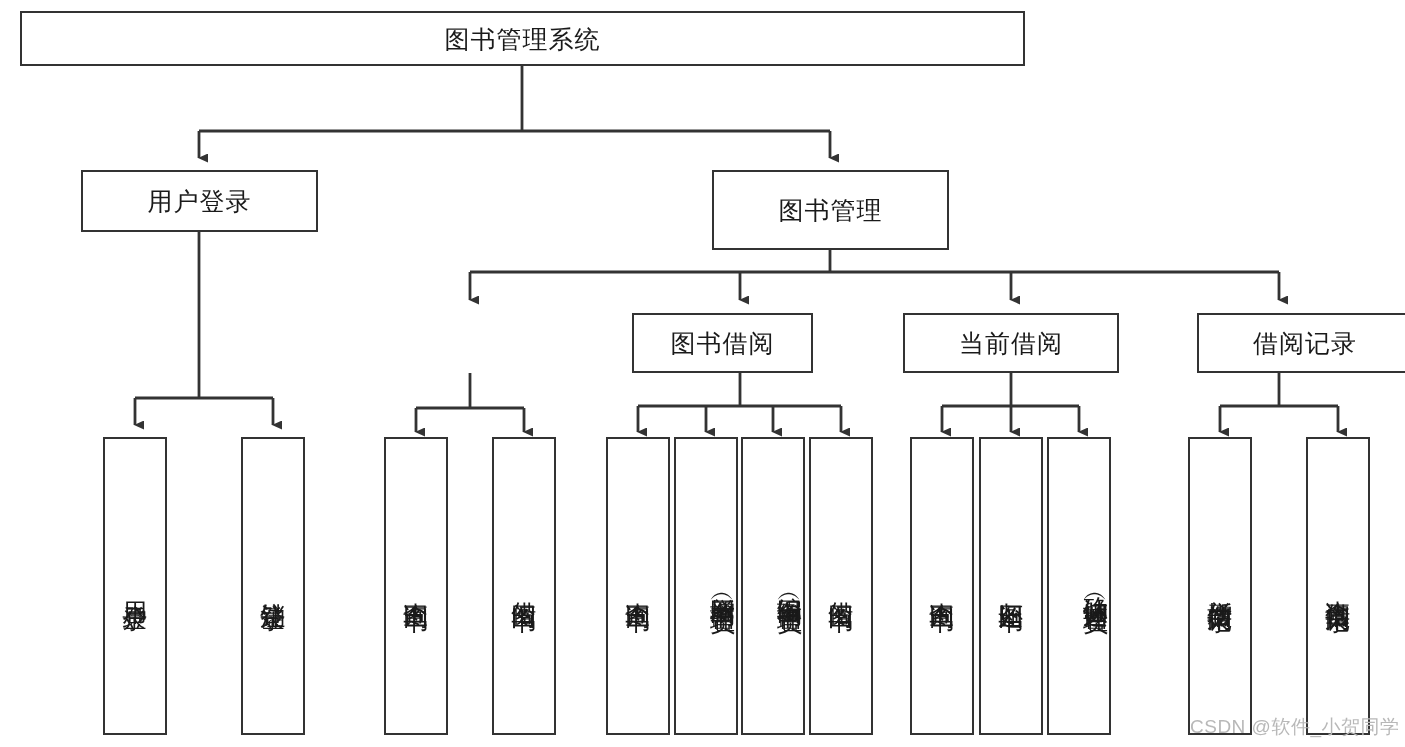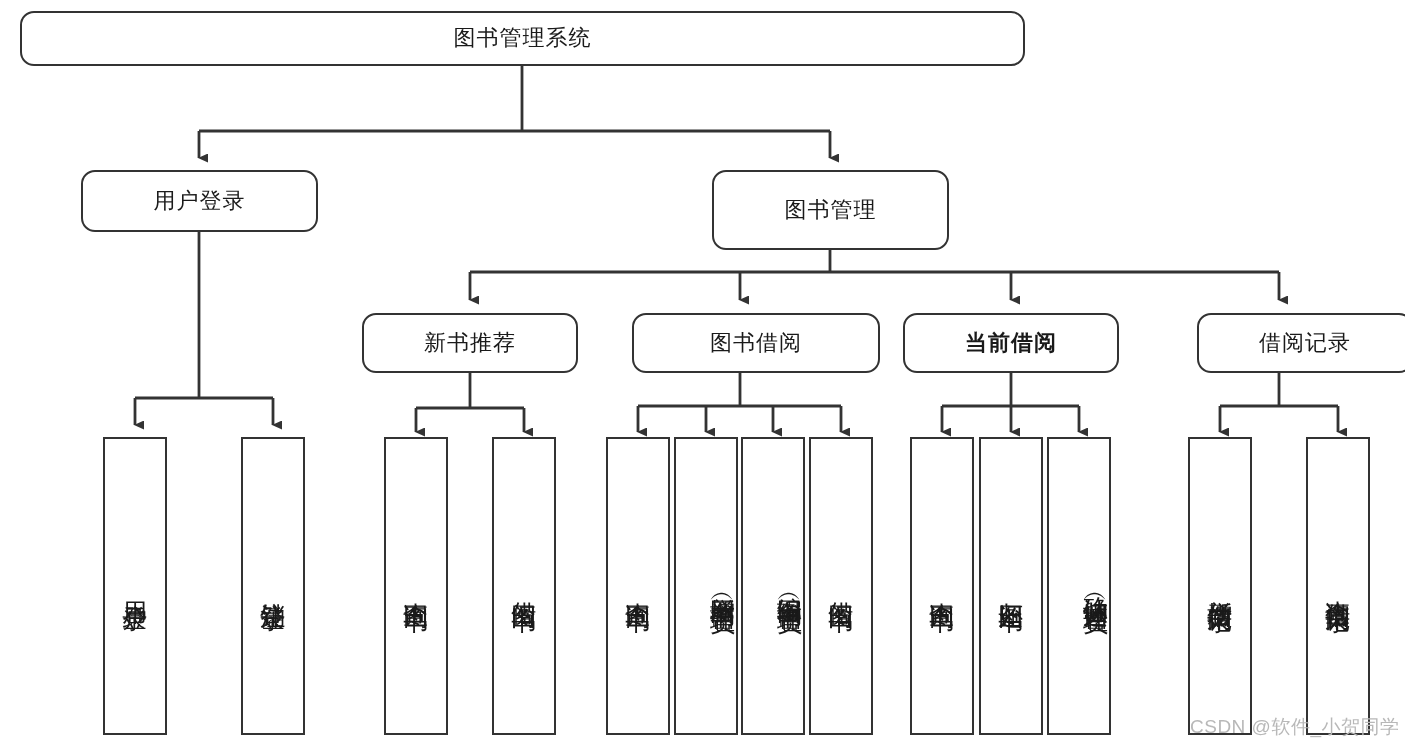--- a/index.html
+++ b/index.html
@@ -30,24 +30,23 @@
     position: absolute;
     box-sizing: border-box;
     border: 2.5px solid #333333;
     background: #ffffff;
     display: flex;
     align-items: center;
     justify-content: center;
     color: #1a1a1a;
   }
   .node.horiz {
-    font-size: 22px;
+    font-size: 25px;
     letter-spacing: 1px;
     line-height: 1.2;
-    border-radius: 14px;
   }
   .node.vert {
     writing-mode: vertical-rl;
     text-orientation: upright;
     font-size: 25px;
     line-height: 1.05;
     letter-spacing: 2px;
     padding-top: 6px;
     padding-bottom: 6px;
     align-items: flex-start;
@@ -123,27 +122,24 @@
     <span>图书管理系统</span>
   </div>
 
   <div class="node horiz" style="left:81px; top:170px; width:237px; height:62px;">
     <span>用户登录</span>
   </div>
   <div class="node horiz" style="left:712px; top:170px; width:237px; height:80px;">
     <span>图书管理</span>
   </div>
 
-  <div class="node horiz" style="left:362px; top:313px; width:216px; height:60px;">
-    <span>新书推荐</span>
-  </div>
-  <div class="node horiz" style="left:632px; top:313px; width:248px; height:60px;">
+  <div class="node horiz" style="left:632px; top:313px; width:181px; height:60px;">
     <span>图书借阅</span>
   </div>
-  <div class="node horiz" style="left:903px; top:313px; width:216px; height:60px;font-weight:bold;">
+  <div class="node horiz" style="left:903px; top:313px; width:216px; height:60px;">
     <span>当前借阅</span>
   </div>
   <div class="node horiz" style="left:1197px; top:313px; width:216px; height:60px;">
     <span>借阅记录</span>
   </div>
 
   <div class="node vert centered" style="left:103px; top:437px; width:64px; height:298px;">
     <span>用户登录</span>
   </div>
   <div class="node vert centered" style="left:241px; top:437px; width:64px; height:298px;">

